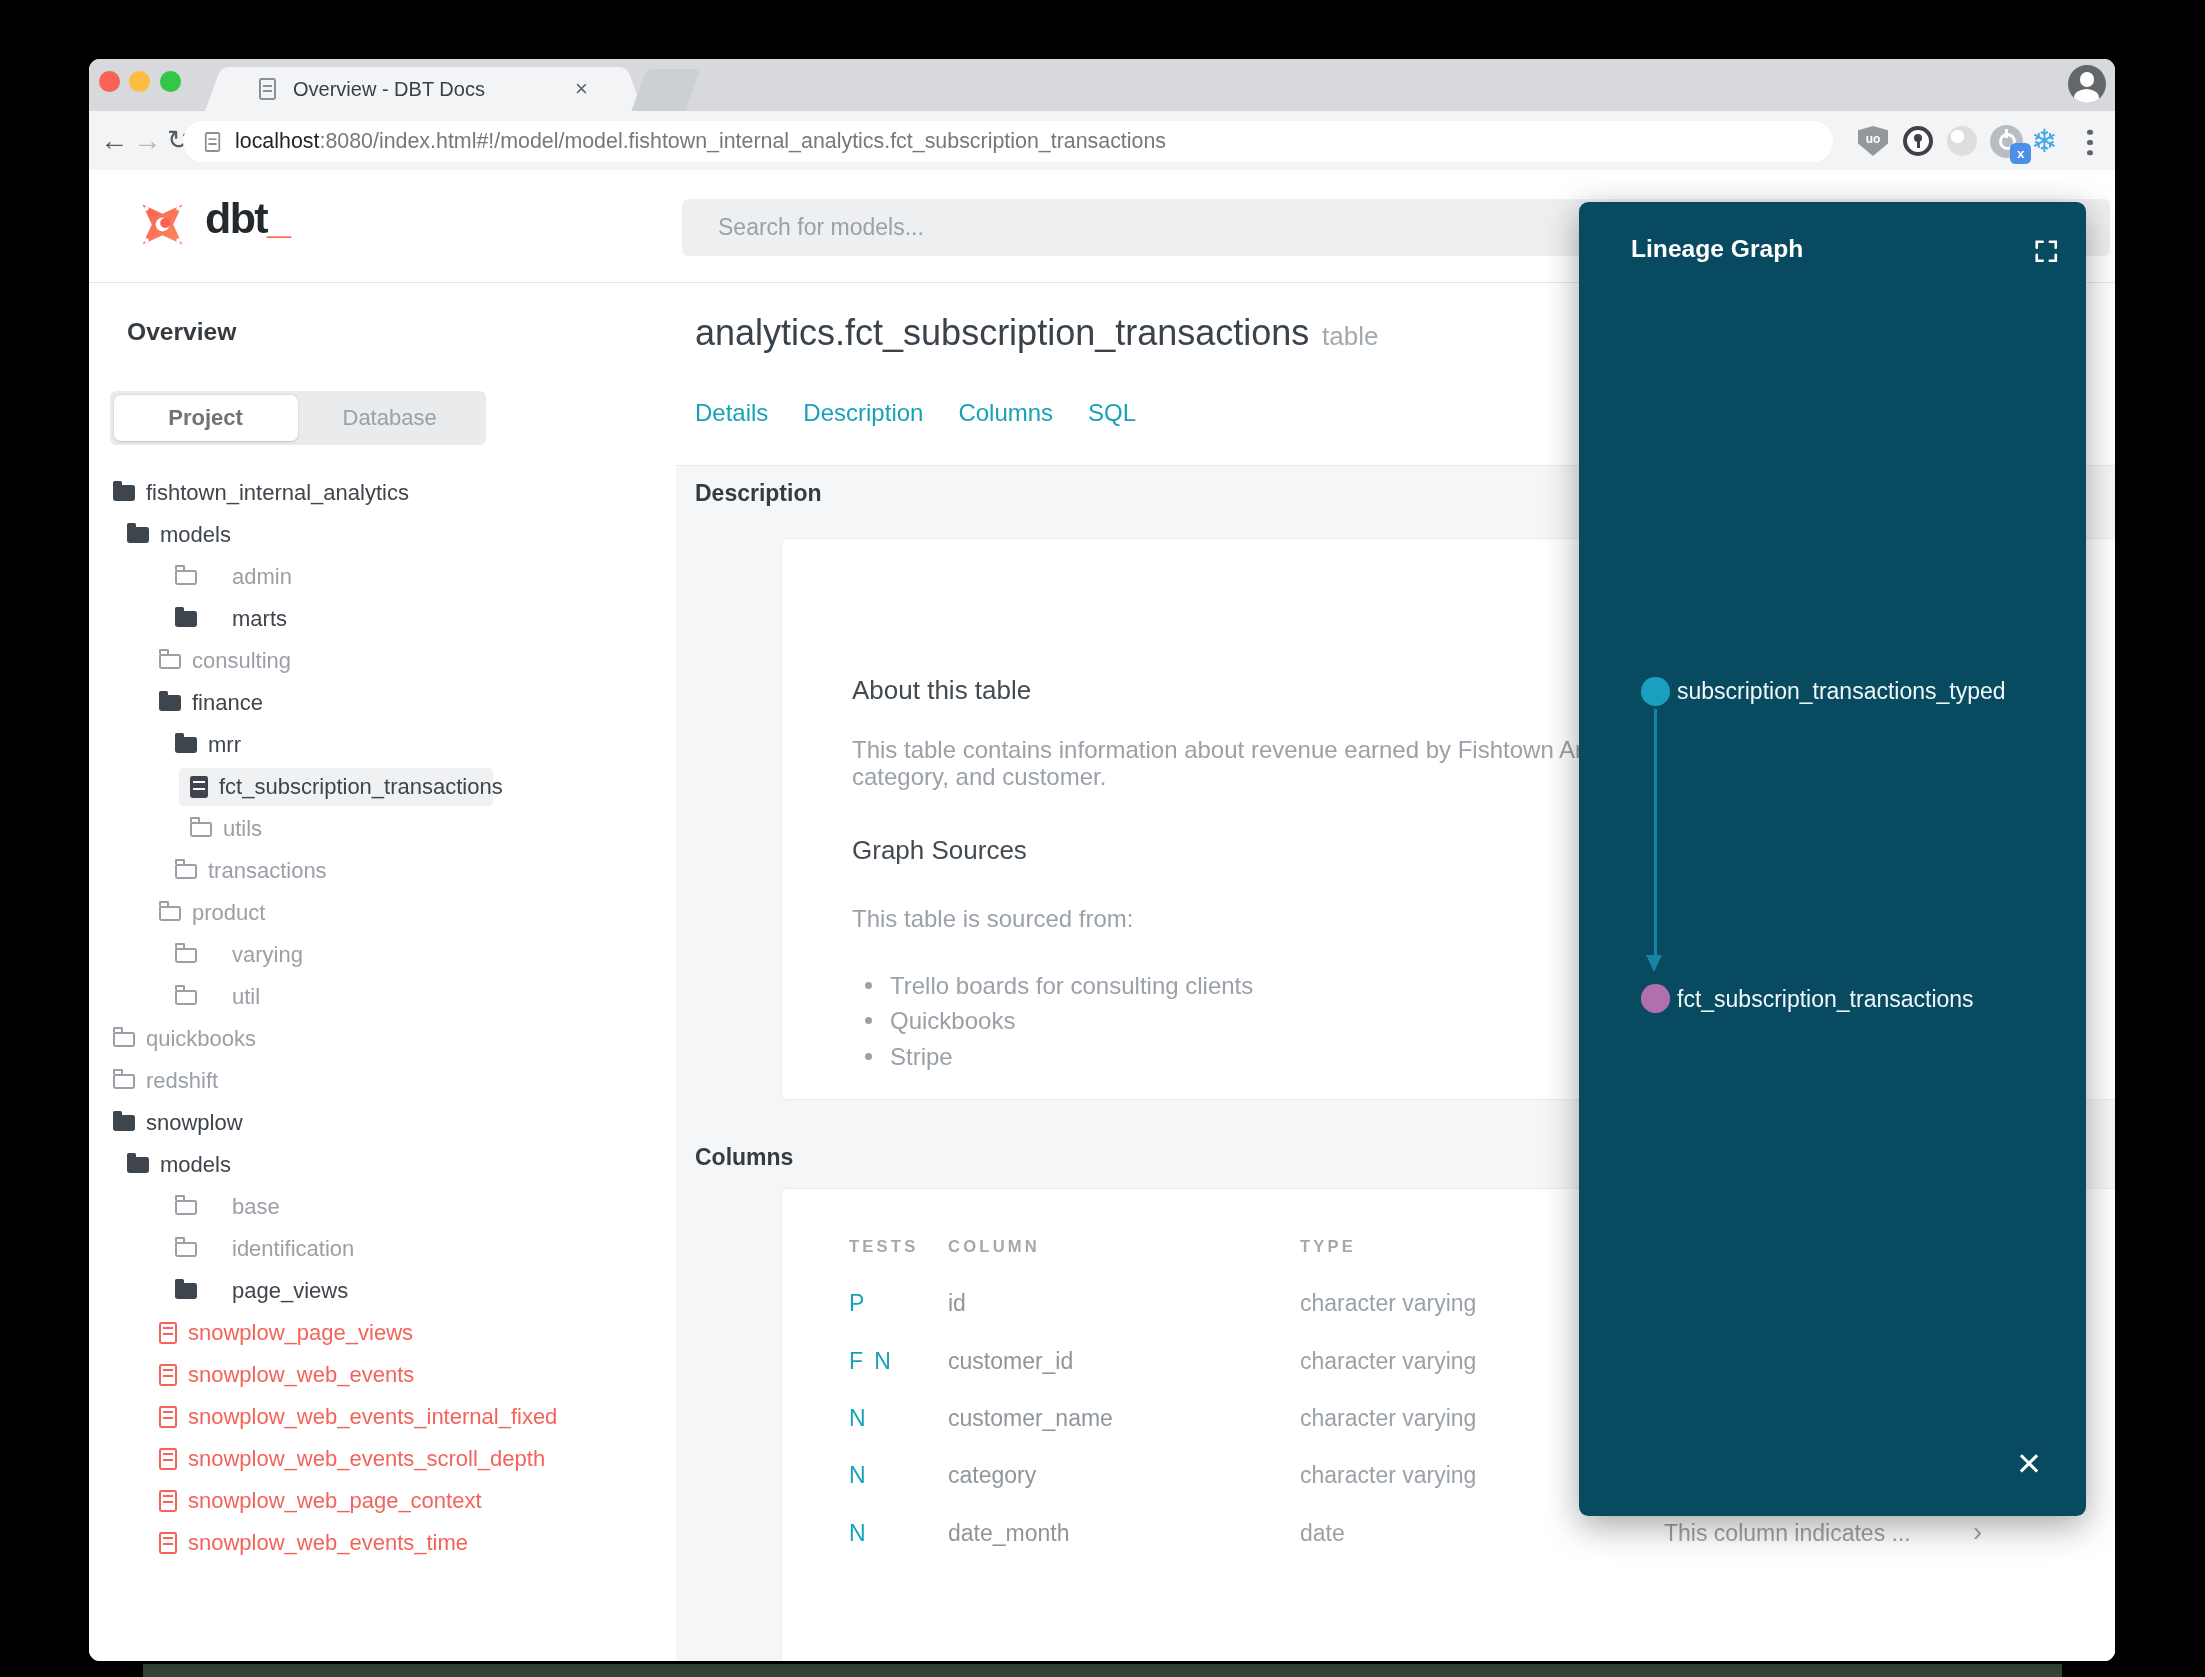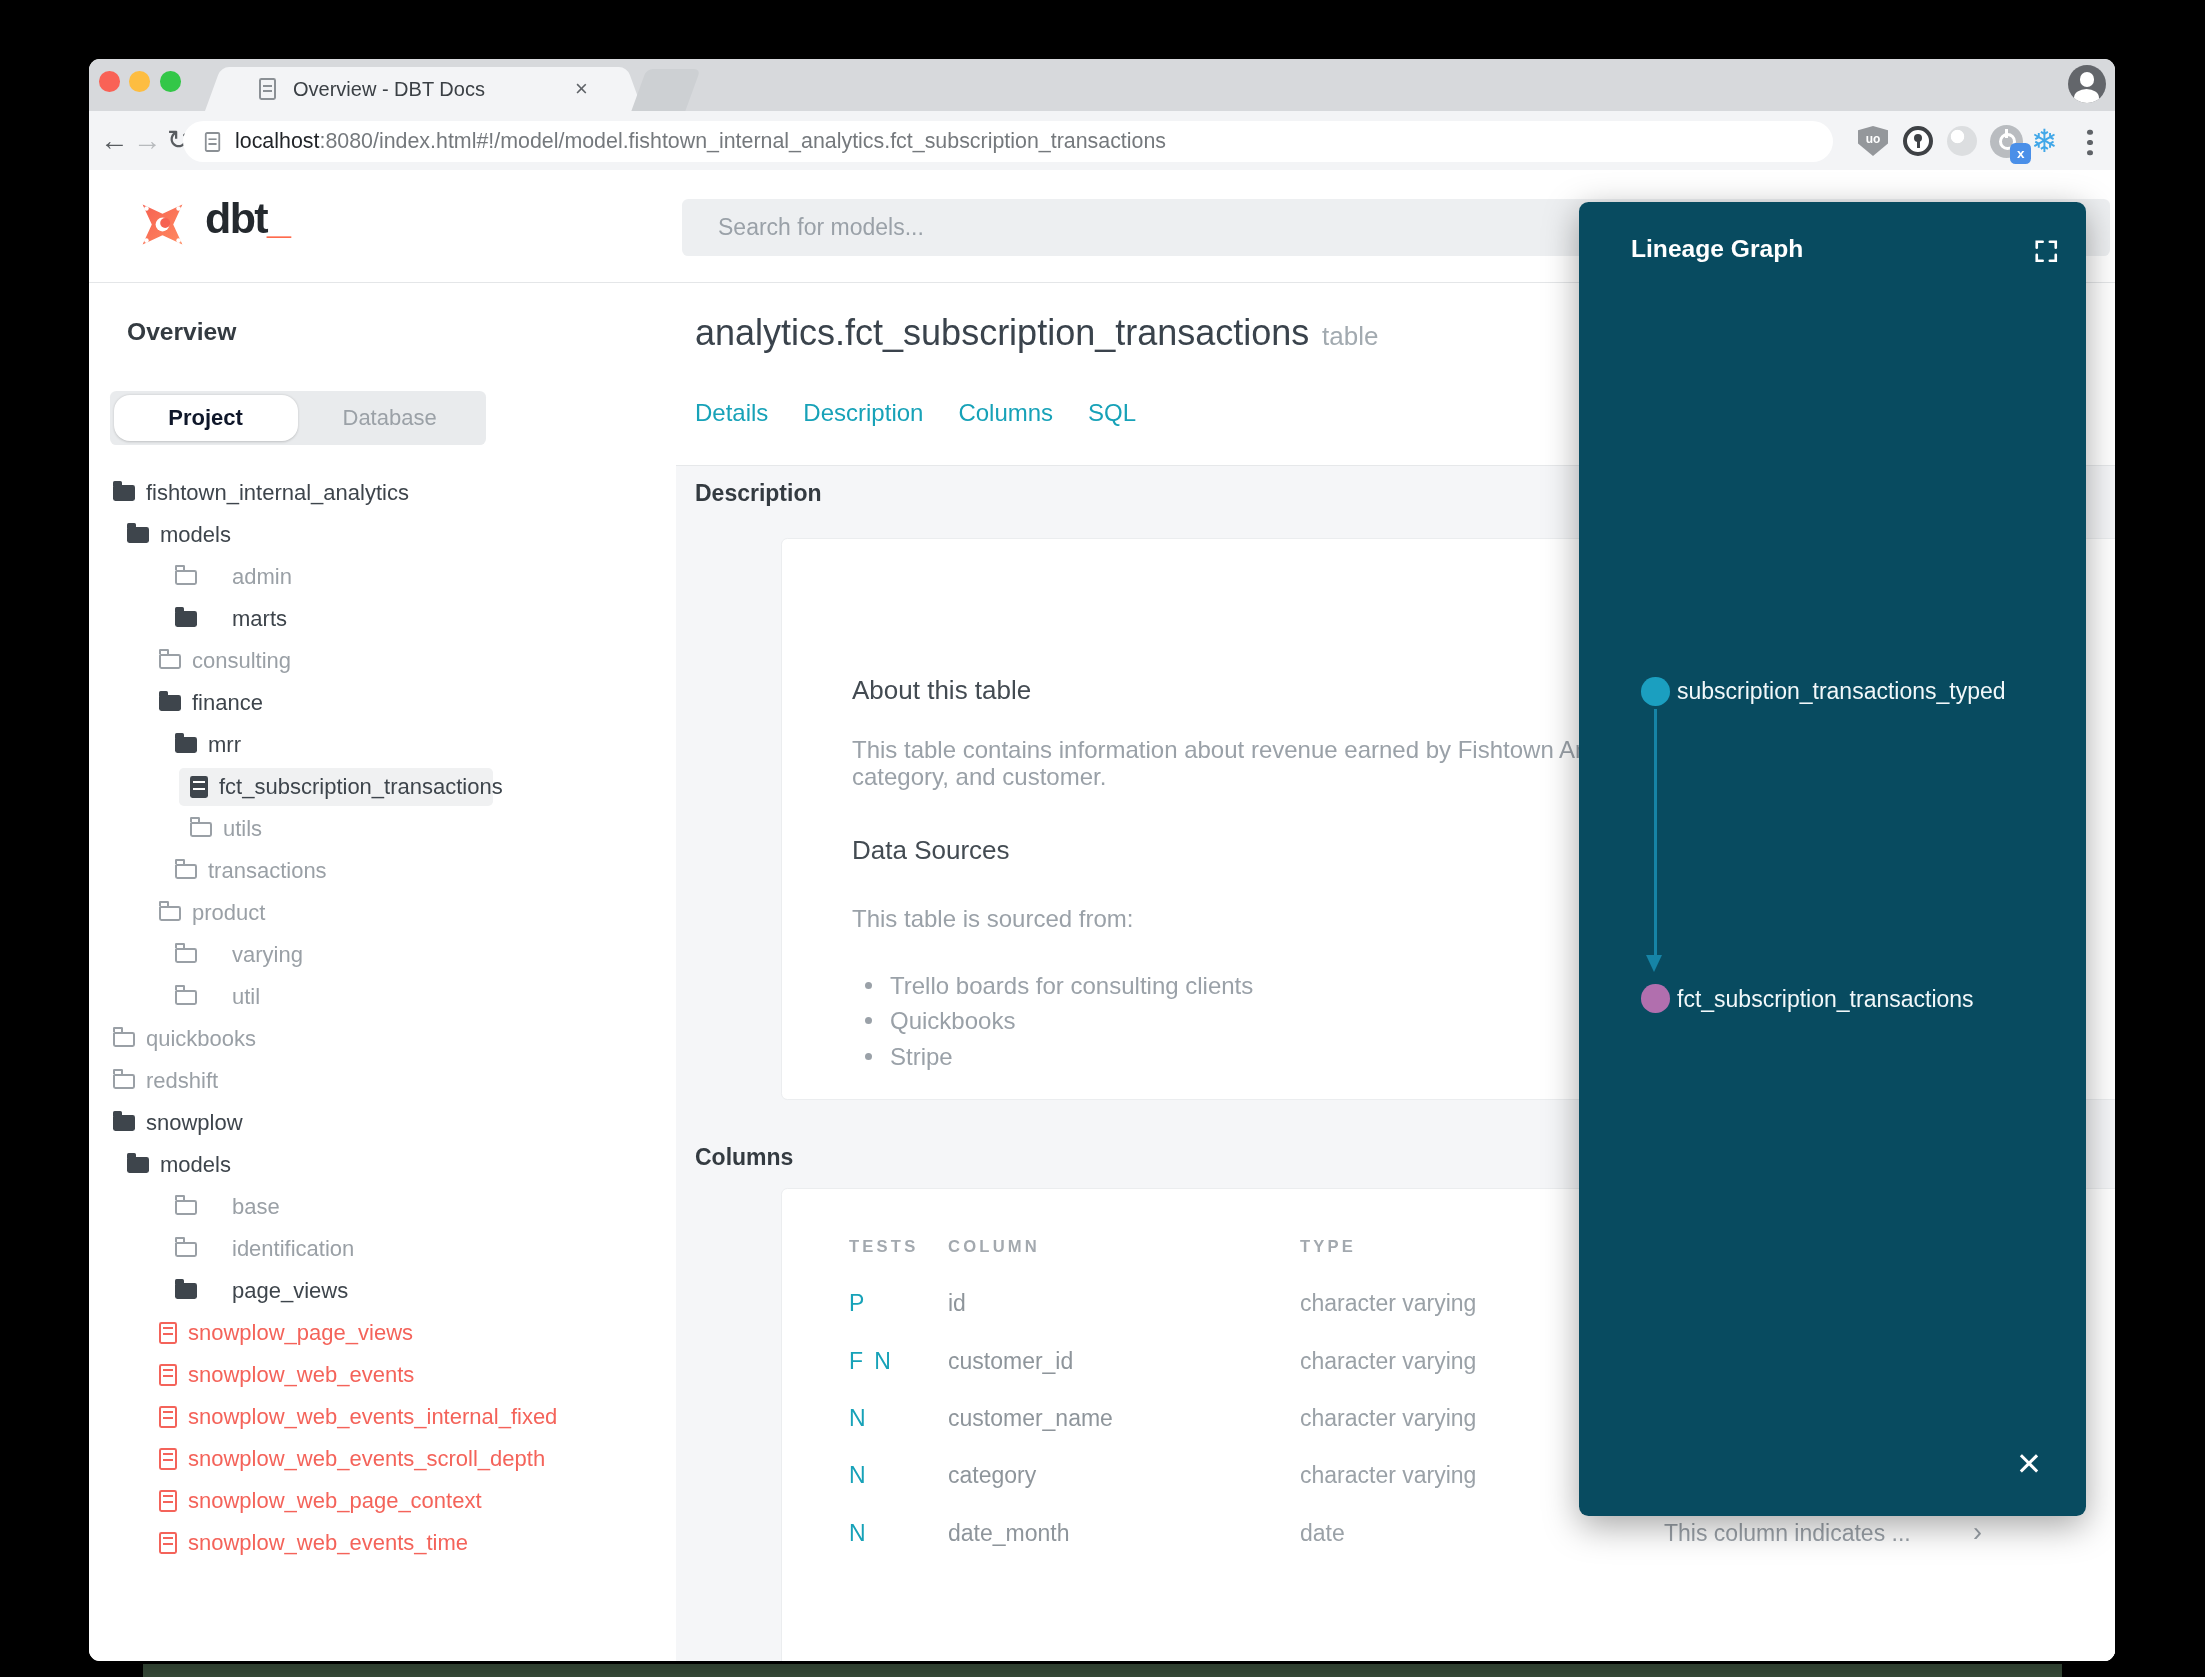--- a/index.html
+++ b/index.html
@@ -64,21 +64,21 @@
   .logo-text { position:absolute; left:116px; top:24px; font-size:43px; font-weight:800; color:#24292e; letter-spacing:-1.6px; }
   .logo-cursor { color:#ff6a4c; font-weight:800; }
   .search { position:absolute; left:593px; top:28.5px; width:1428px; height:57px; background:#edeff1; border-radius:6.3px; border:none; padding-left:36px; font-size:23px; color:#3c434a; font-family:"Liberation Sans", sans-serif; outline:none; }
   .search::placeholder { color:#9aa1a8; }
 
   
   .sidebar { position:absolute; left:0; top:224px; width:587px; bottom:0; background:#fff; }
   .sb-heading { position:absolute; left:38px; top:35px; font-size:24.6px; font-weight:bold; color:#343b41; }
   .toggle { position:absolute; left:20.6px; top:108px; width:376px; height:54px; background:#e9ebed; border-radius:6.3px; display:flex; padding:4px; }
   .tg-seg { flex:1; display:flex; align-items:center; justify-content:center; font-size:22px; }
-  .tg-active { background:#fff; border-radius:16px; font-weight:bold; color:#0f172a; box-shadow:0 0.8px 2.4px rgba(0,0,0,.18); }
+  .tg-active { background:#fff; border-radius:7px; font-weight:bold; color:#737373; box-shadow:0 0.8px 2.4px rgba(0,0,0,.18); }
   .tg-idle { color:#9ba1a7; }
   .tree { position:absolute; left:0; top:189px; right:0; }
   .trow { position:relative; height:42px; display:flex; align-items:center; font-size:22px; }
   .trow .tlabel { position:relative; z-index:1; white-space:nowrap; }
   .lvl0 { padding-left:24px; } .lvl1 { padding-left:38px; } .lvl2 { padding-left:86px;gap:24px; }
   .lvl3 { padding-left:70px; } .lvl4 { padding-left:86px; } .lvl5 { padding-left:101px; }
   .dark { color:#3e454c; } .muted { color:#9aa0a6; } .redf { color:#f4635a; }
   .selected::before { content:""; position:absolute; left:90px; width:314px; top:1.6px; bottom:1.6px; background:#f0f1f2; border-radius:4.8px; z-index:0; }
   .ico { position:relative; z-index:1; display:inline-block; margin-right:11px; flex:0 0 auto; }
   .ico-folder-open { width:22px; height:16px; background:currentColor; border-radius:1.6px 2.4px 2.4px 2.4px; position:relative; }
@@ -316,21 +316,21 @@
     </div>
 
     <div class="grayband"></div>
 
     <div class="sec-heading h-desc">Description</div>
 
     <div class="card desc-card">
       <div class="cc dc-h2a">About this table</div>
       <div class="cc dc-p1">This table contains information about revenue earned by Fishtown Analytics. Transactions are grouped by month,</div>
       <div class="cc dc-p2">category, and customer.</div>
-      <div class="cc dc-h2b">Data Sources</div>
+      <div class="cc dc-h2b">Graph Sources</div>
       <div class="cc dc-p3">This table is sourced from:</div>
       <div class="cc dc-li li0">Trello boards for consulting clients</div>
       <div class="cc dc-li li1">Quickbooks</div>
       <div class="cc dc-li li2">Stripe</div>
     </div>
 
     <div class="sec-heading h-cols">Columns</div>
 
     <div class="card cols-card">
       <span class="th x-tests">TESTS</span>

